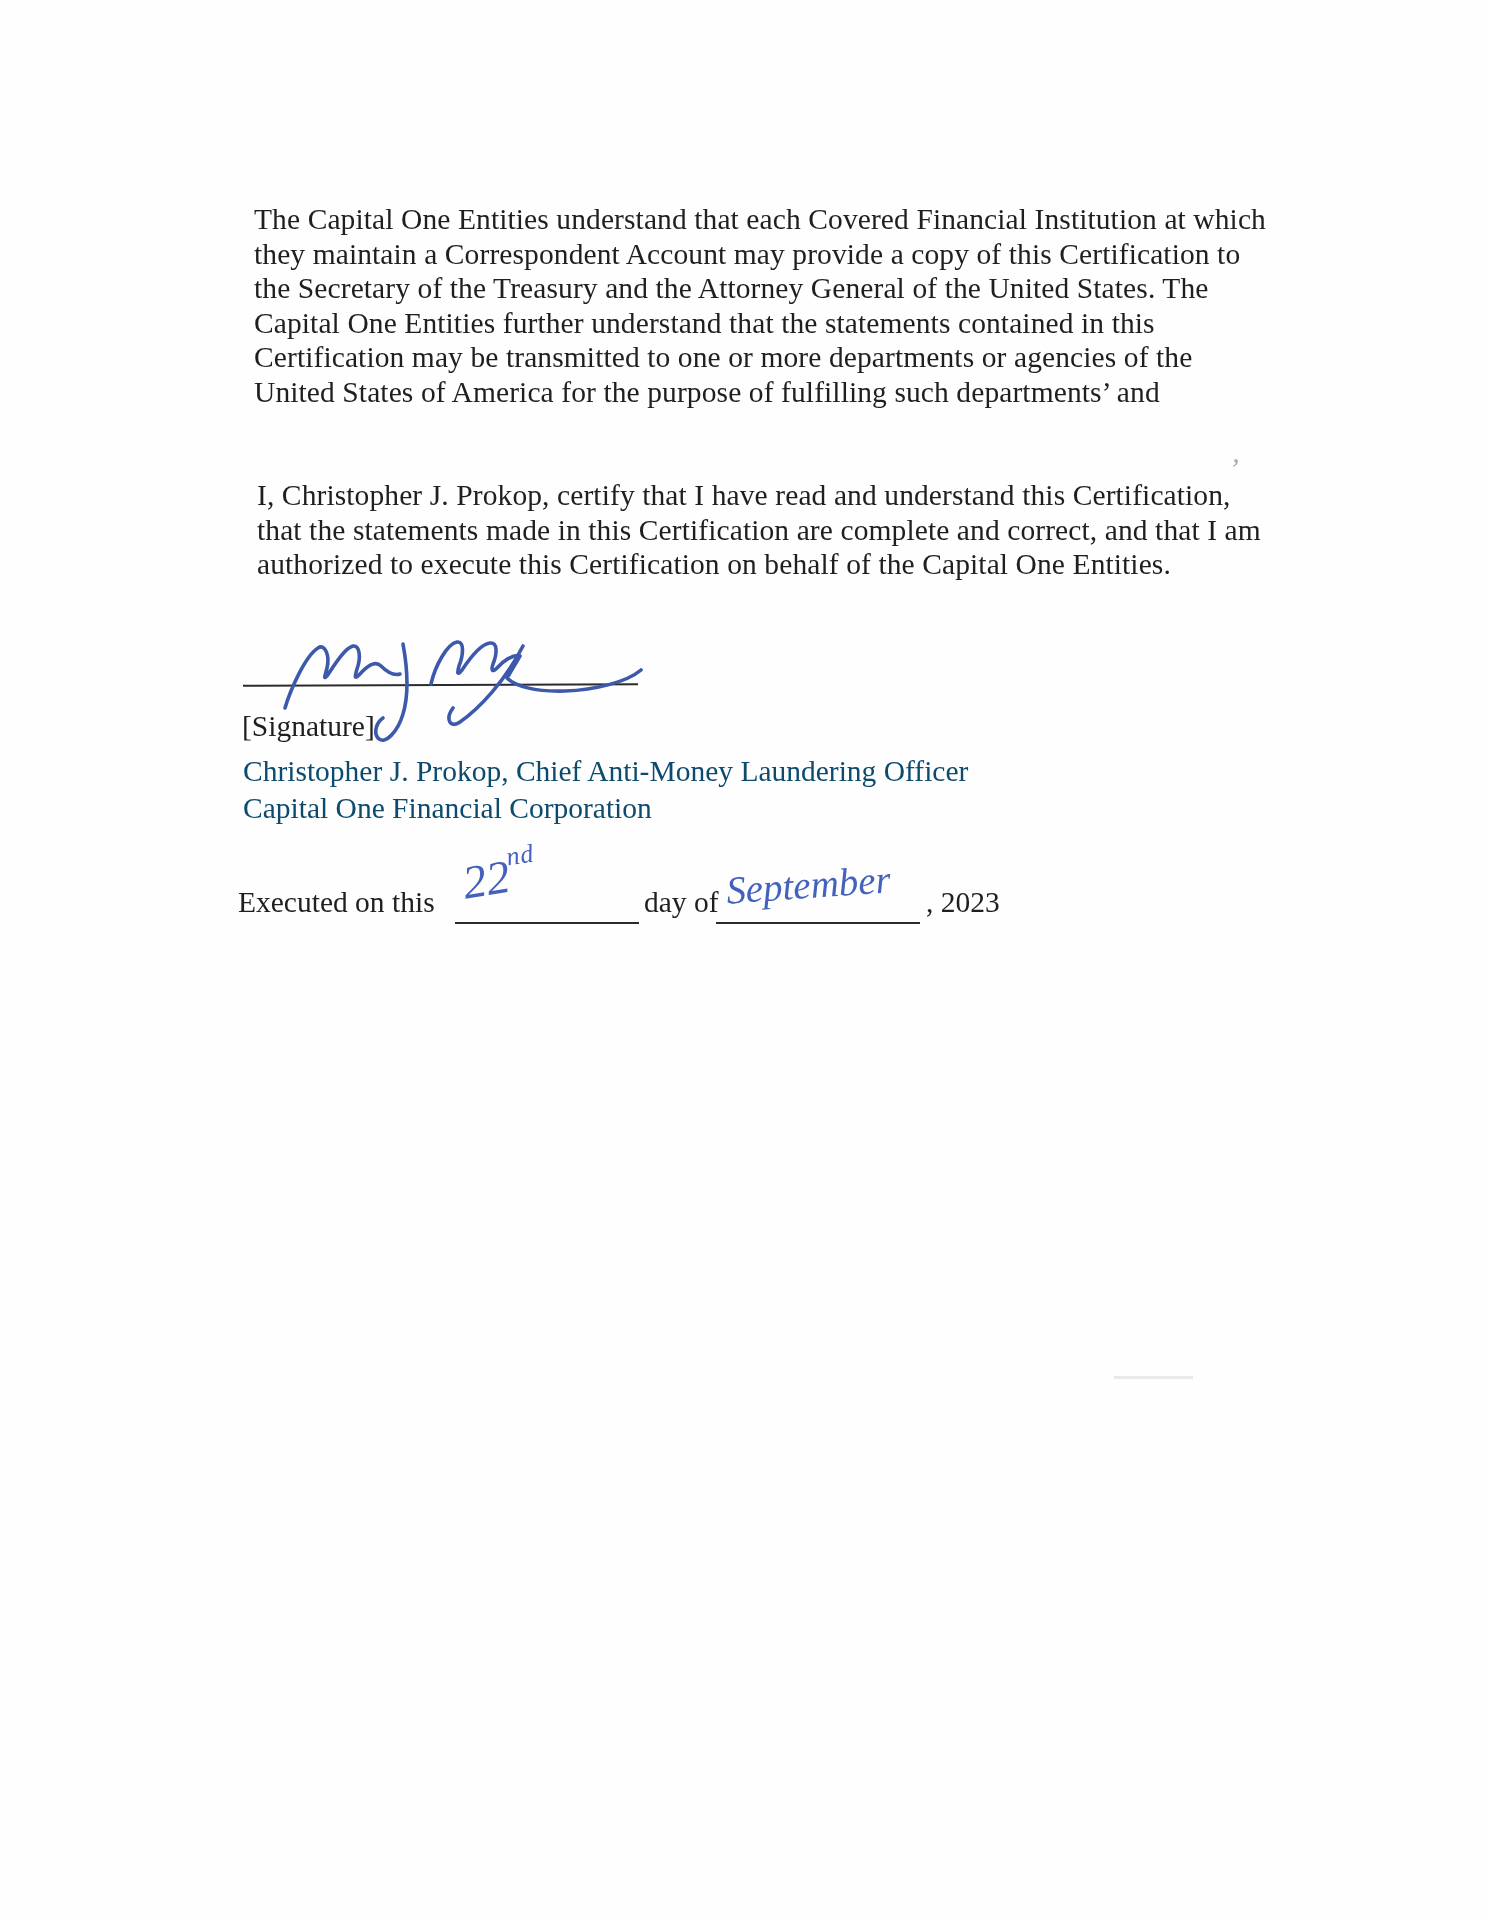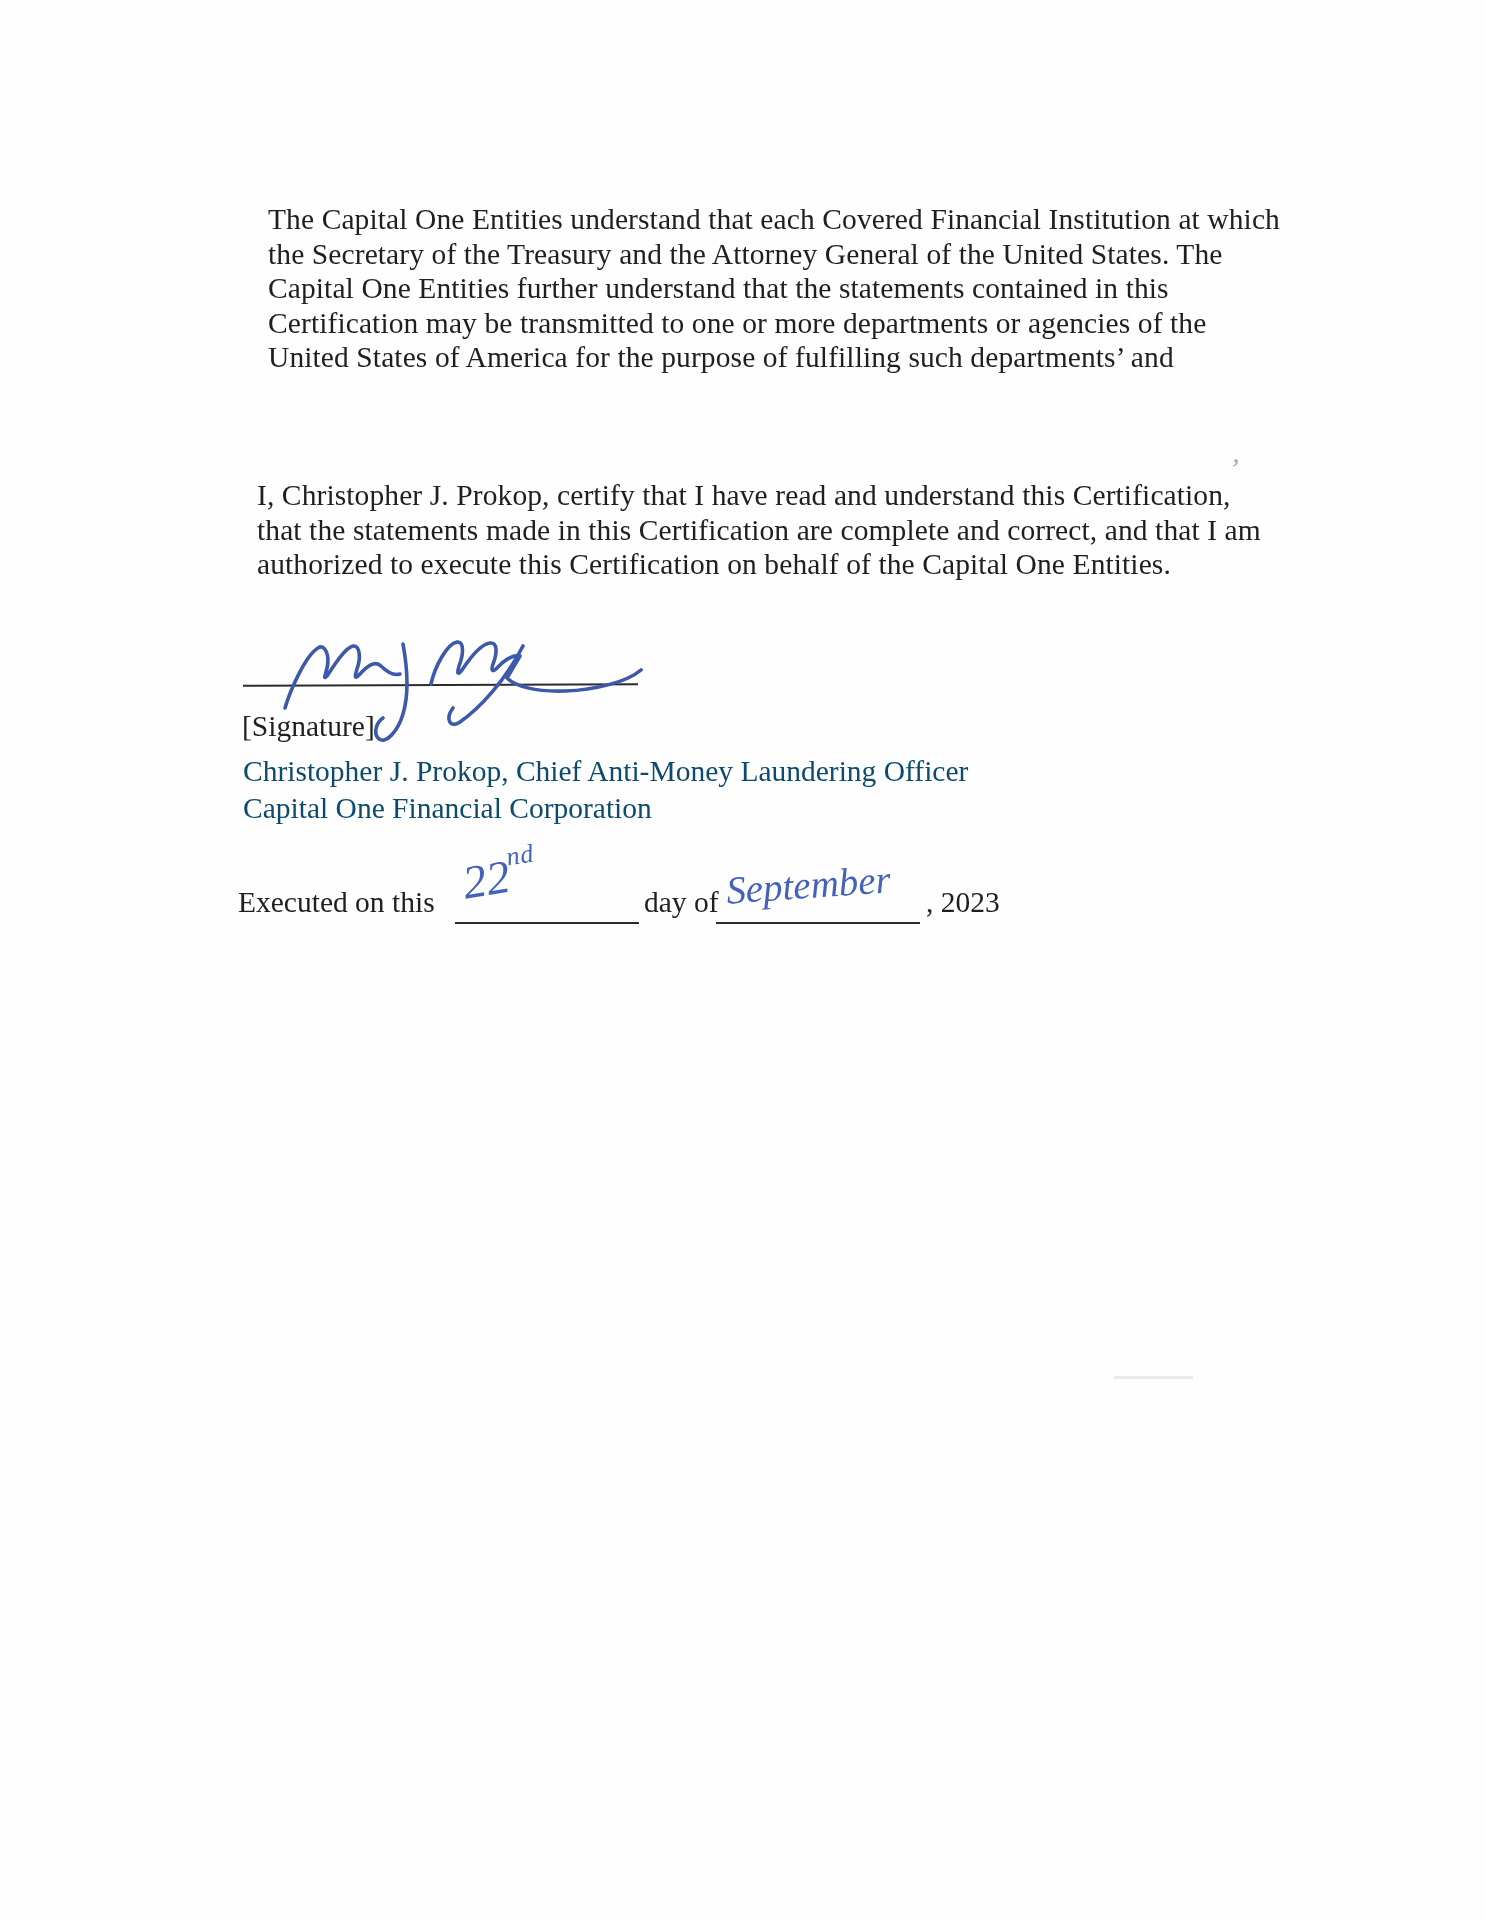--- a/index.html
+++ b/index.html
@@ -13,21 +13,21 @@
     overflow: hidden;
   }
   .bodytext {
     position: absolute;
     font-size: 29.5px;
     line-height: 34.6px;
     color: #1f1f1f;
     letter-spacing: 0.1px;
     white-space: nowrap;
   }
-  .para1 { left: 268px; top: 202px; }
+  .para1 { left: 254px; top: 202px; }
   .para2 { left: 257px; top: 478px; }
 
   
   .sig-ink {
     position: absolute;
     left: 235px;
     top: 596px;
     width: 430px;
     height: 168px;
     pointer-events: none;
@@ -124,20 +124,21 @@
     background: #e9e9e9;
   }
 </style>
 </head>
 <body>
 
 <div class="page">
 
   <div class="bodytext para1">
     <div>The Capital One Entities understand that each Covered Financial Institution at which</div>
+    <div>they maintain a Correspondent Account may provide a copy of this Certification to</div>
     <div>the Secretary of the Treasury and the Attorney General of the United States. The</div>
     <div>Capital One Entities further understand that the statements contained in this</div>
     <div>Certification may be transmitted to one or more departments or agencies of the</div>
     <div>United States of America for the purpose of fulfilling such departments’ and</div>
   </div>
 
   <div class="bodytext para2">
     <div>I, Christopher J. Prokop, certify that I have read and understand this Certification,</div>
     <div>that the statements made in this Certification are complete and correct, and that I am</div>
     <div>authorized to execute this Certification on behalf of the Capital One Entities.</div>

